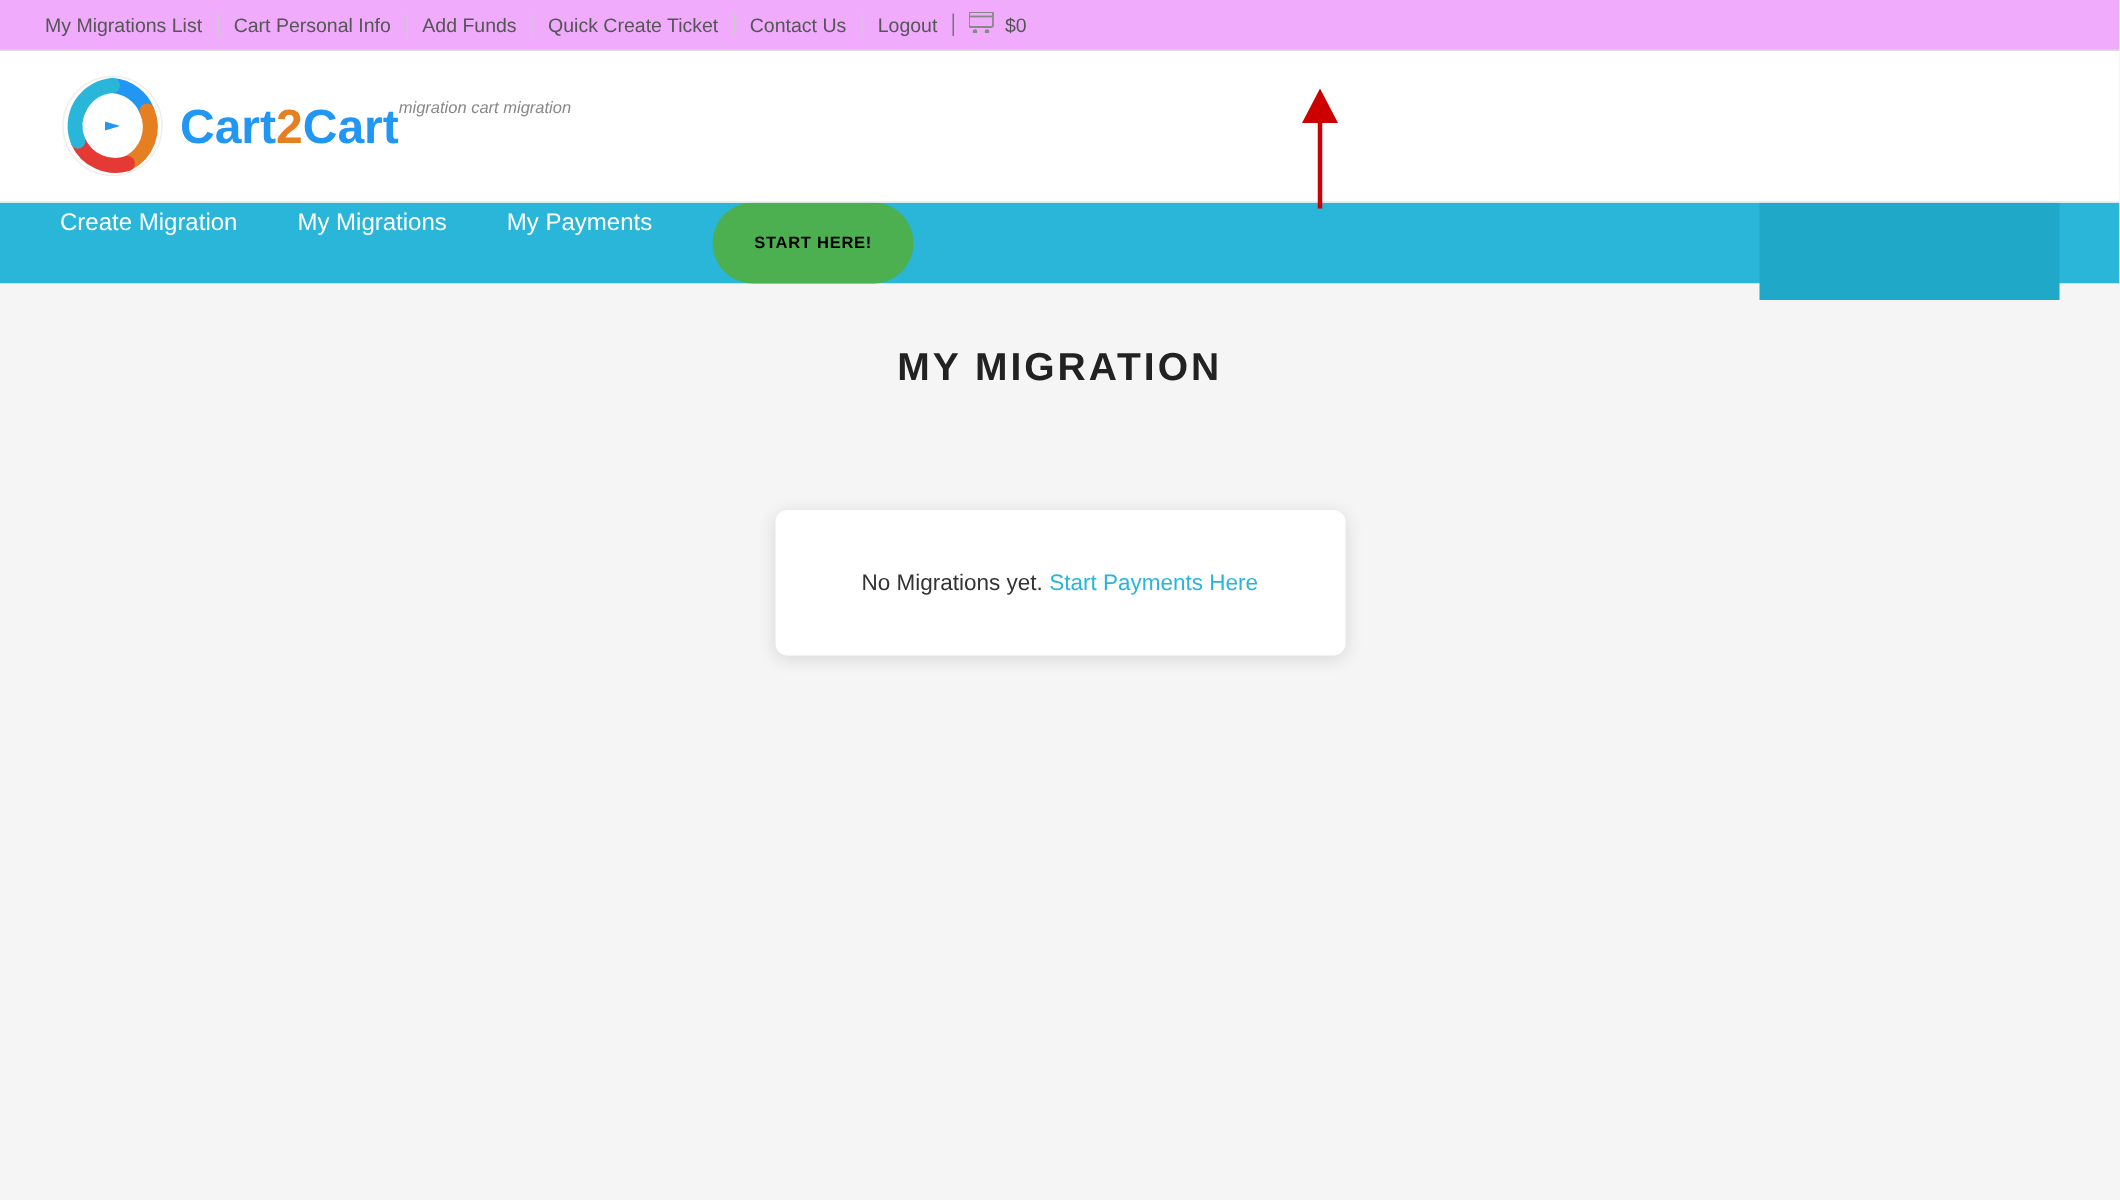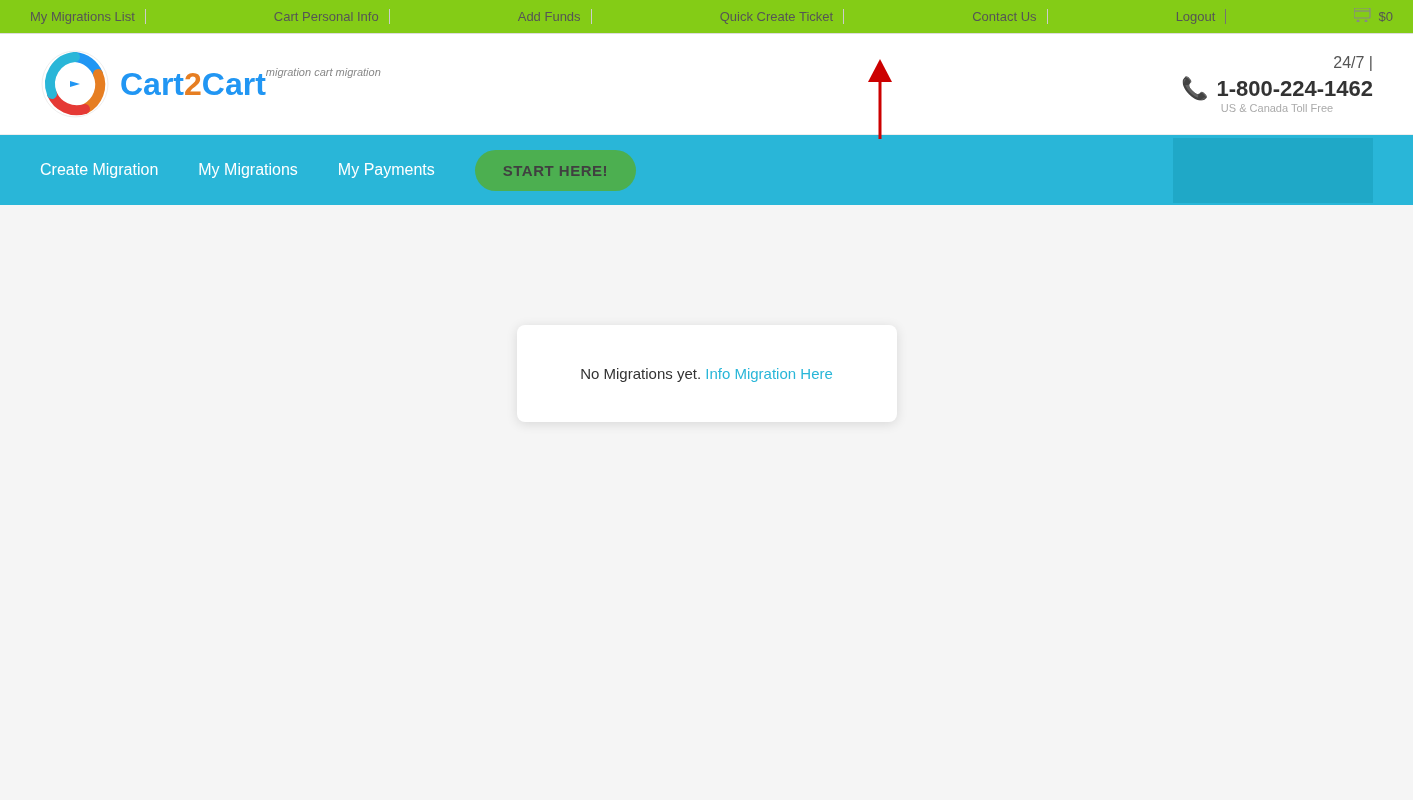--- a/index.html
+++ b/index.html
@@ -1,24 +1,24 @@
 <!DOCTYPE html>
 <html><head>
   <meta charset="utf-8">
   <style>
     * { margin: 0; padding: 0; box-sizing: border-box; }
     body { font-family: Arial, sans-serif; background: #f5f5f5; width: 1413px; min-height: 800px; }
 
     
     .top-bar {
-      background: #84cc16;
+      background: #f0abfc;
       border-bottom: 1px solid #ddd;
       padding: 8px 20px;
       display: flex;
-      justify-content: space-between;
+      justify-content: flex-start;
       align-items: center;
       gap: 0;
       font-size: 13px;
       color: #555;
     }
     .top-bar a {
       color: #555;
       text-decoration: none;
       padding: 0 10px;
       border-right: 1px solid #ccc;
@@ -93,38 +93,37 @@
       position: absolute;
       left: 850px;
       top: 20px;
     }
 
     
     .nav-bar {
       background: #29b6d8;
       padding: 0 40px;
       display: flex;
-      align-items: center;
       gap: 40px;
-      height: 70px;
+      height: 54px;
     }
     .nav-bar a {
       color: #fff;
       text-decoration: none;
       font-size: 16px;
       font-weight: 500;
       padding: 5px 0;
     }
     .nav-bar .start-btn {
       background: #4caf50;
-      color: #404040;
+      color: #000000;
       border: none;
       border-radius: 30px;
       padding: 12px 28px;
-      font-size: 15px;
+      font-size: 11px;
       font-weight: bold;
       cursor: pointer;
       letter-spacing: 0.5px;
       text-transform: uppercase;
     }
     .nav-right-faded {
       margin-left: auto;
       background: #1fa8c7;
       height: 65px;
       width: 200px;
@@ -217,37 +216,30 @@
     </div>
   </div>
 
   <div class="arrow-annotation">
     <svg width="60" height="90" viewBox="0 0 60 90">
       <line x1="30" y1="85" x2="30" y2="15" stroke="#cc0000" stroke-width="3"></line>
       <polygon points="30,5 18,28 42,28" fill="#cc0000"></polygon>
     </svg>
   </div>
 
-  <div class="phone-area">
-    <div class="avail">24/7 |</div>
-    <div class="phone-num">
-      <span class="phone-icon">📞</span>
-      <span>1-800-224-1462</span>
-    </div>
-    <div class="toll-free">US &amp; Canada Toll Free</div>
-  </div>
 </div>
 
 <div class="nav-bar">
   <a href="#">Create Migration</a>
   <a href="#">My Migrations</a>
   <a href="#">My Payments</a>
   <button class="start-btn">START HERE!</button>
   <div class="nav-right-faded"></div>
 </div>
 
 <div class="main-content">
+  <h1 class="page-title">MY MIGRATION</h1>
 
   <div class="empty-state">
     <span>No Migrations yet.</span>
-    <a href="#" class="migration-link">Info Migration Here</a>
+    <a href="#" class="migration-link">Start Payments Here</a>
   </div>
 </div>
 
 </body></html>

